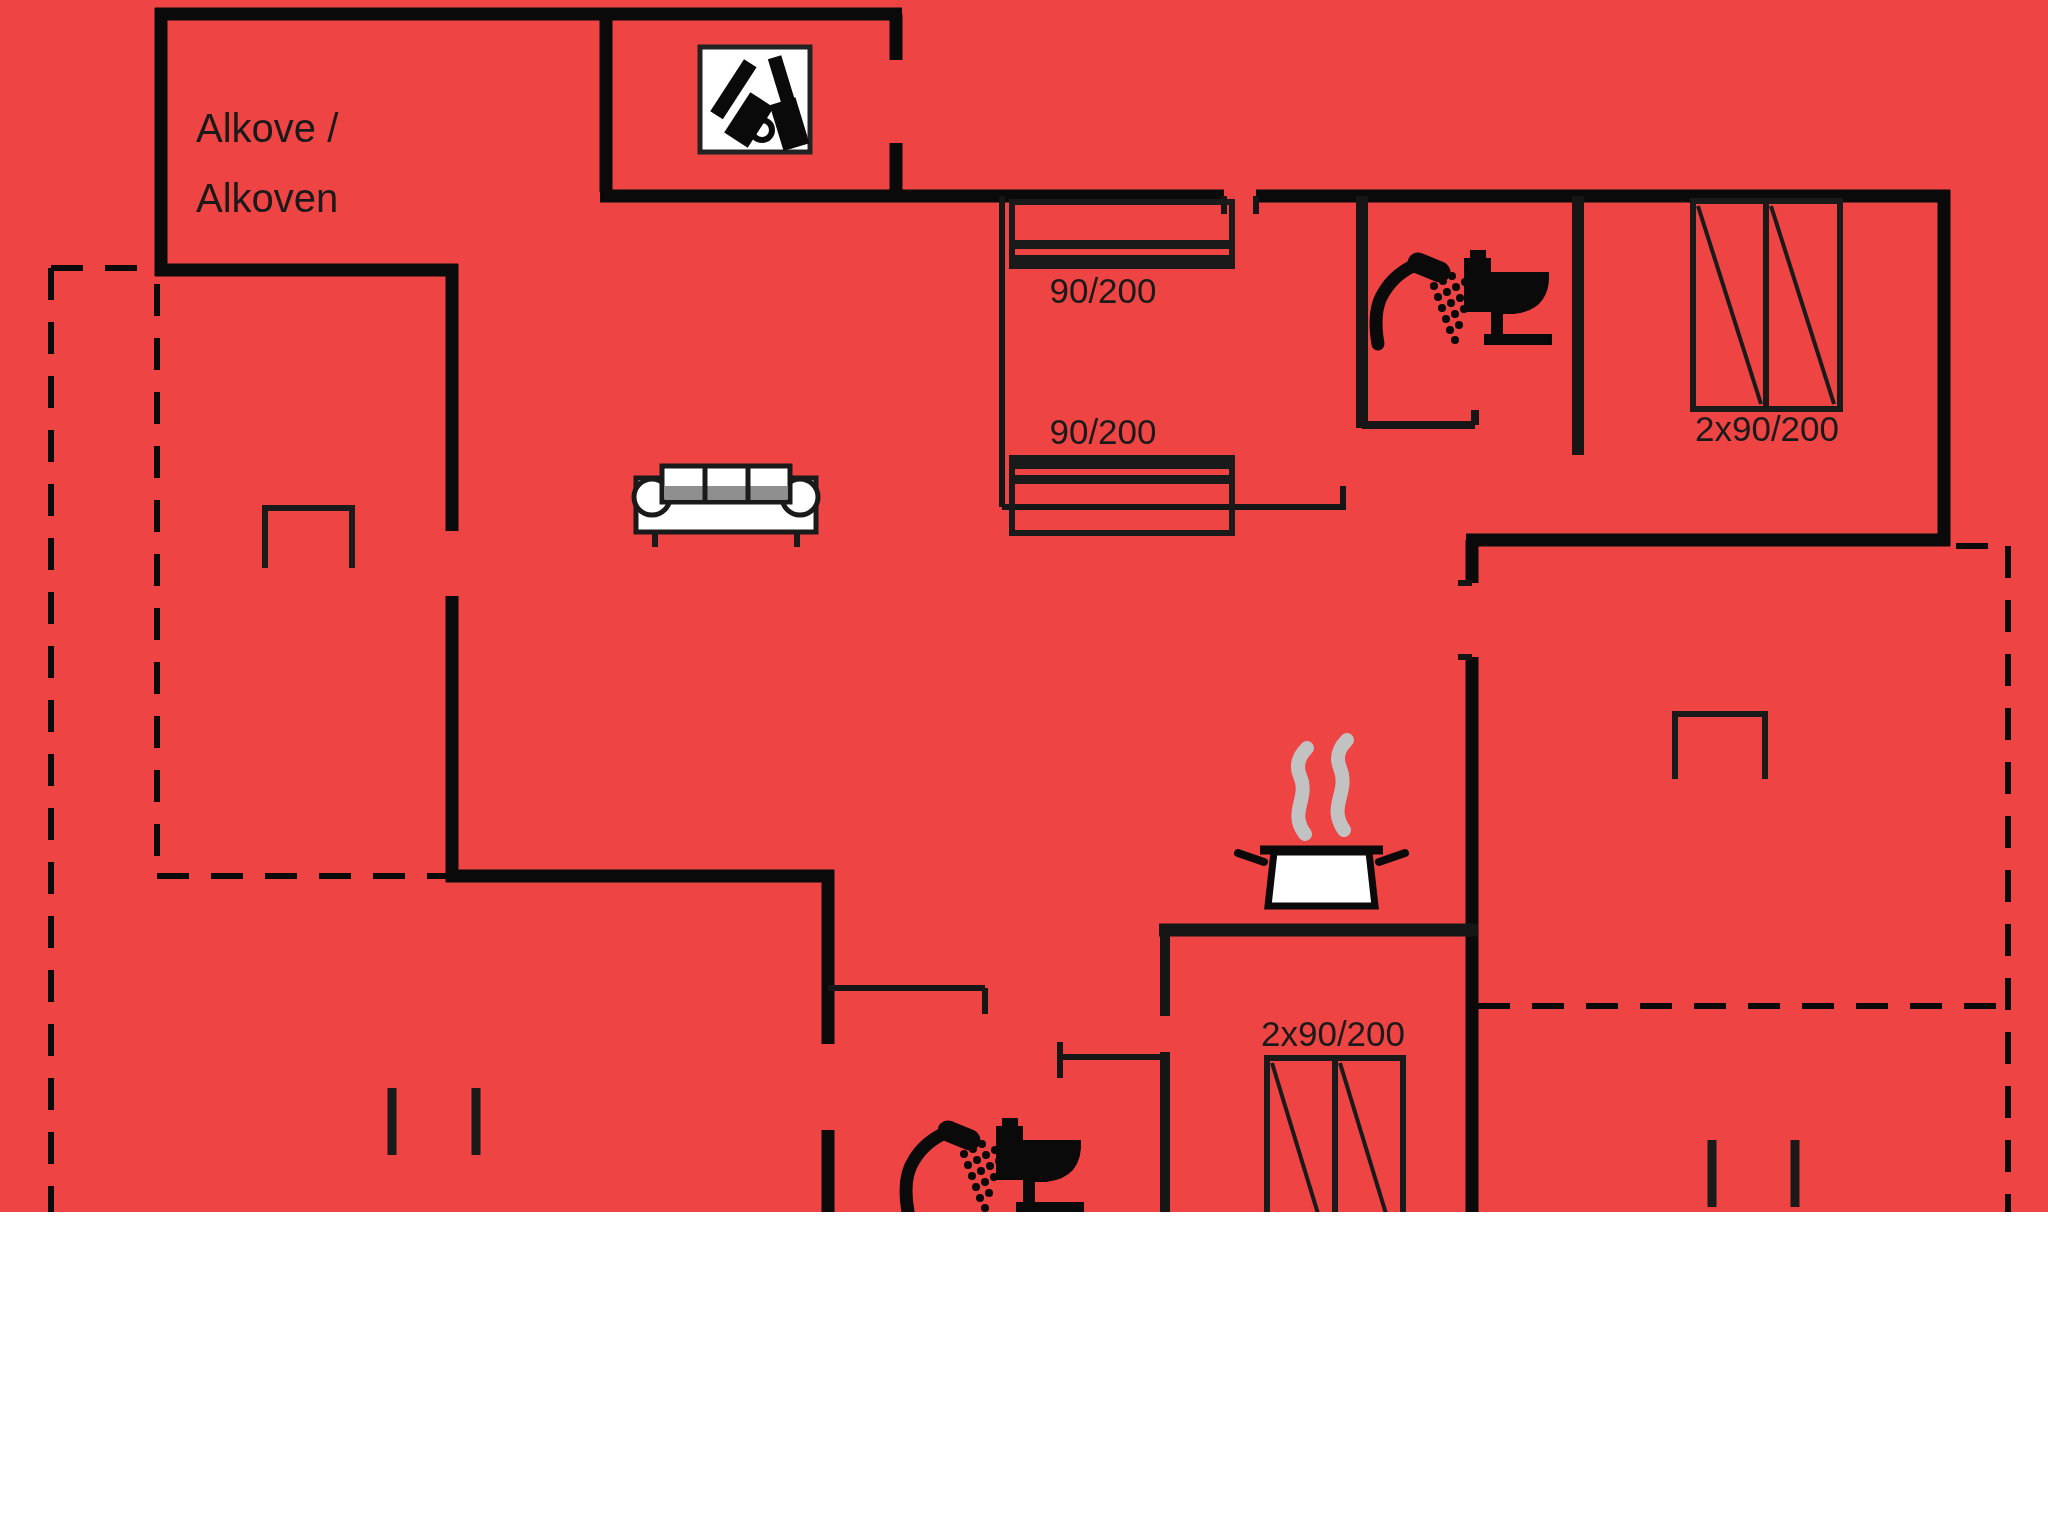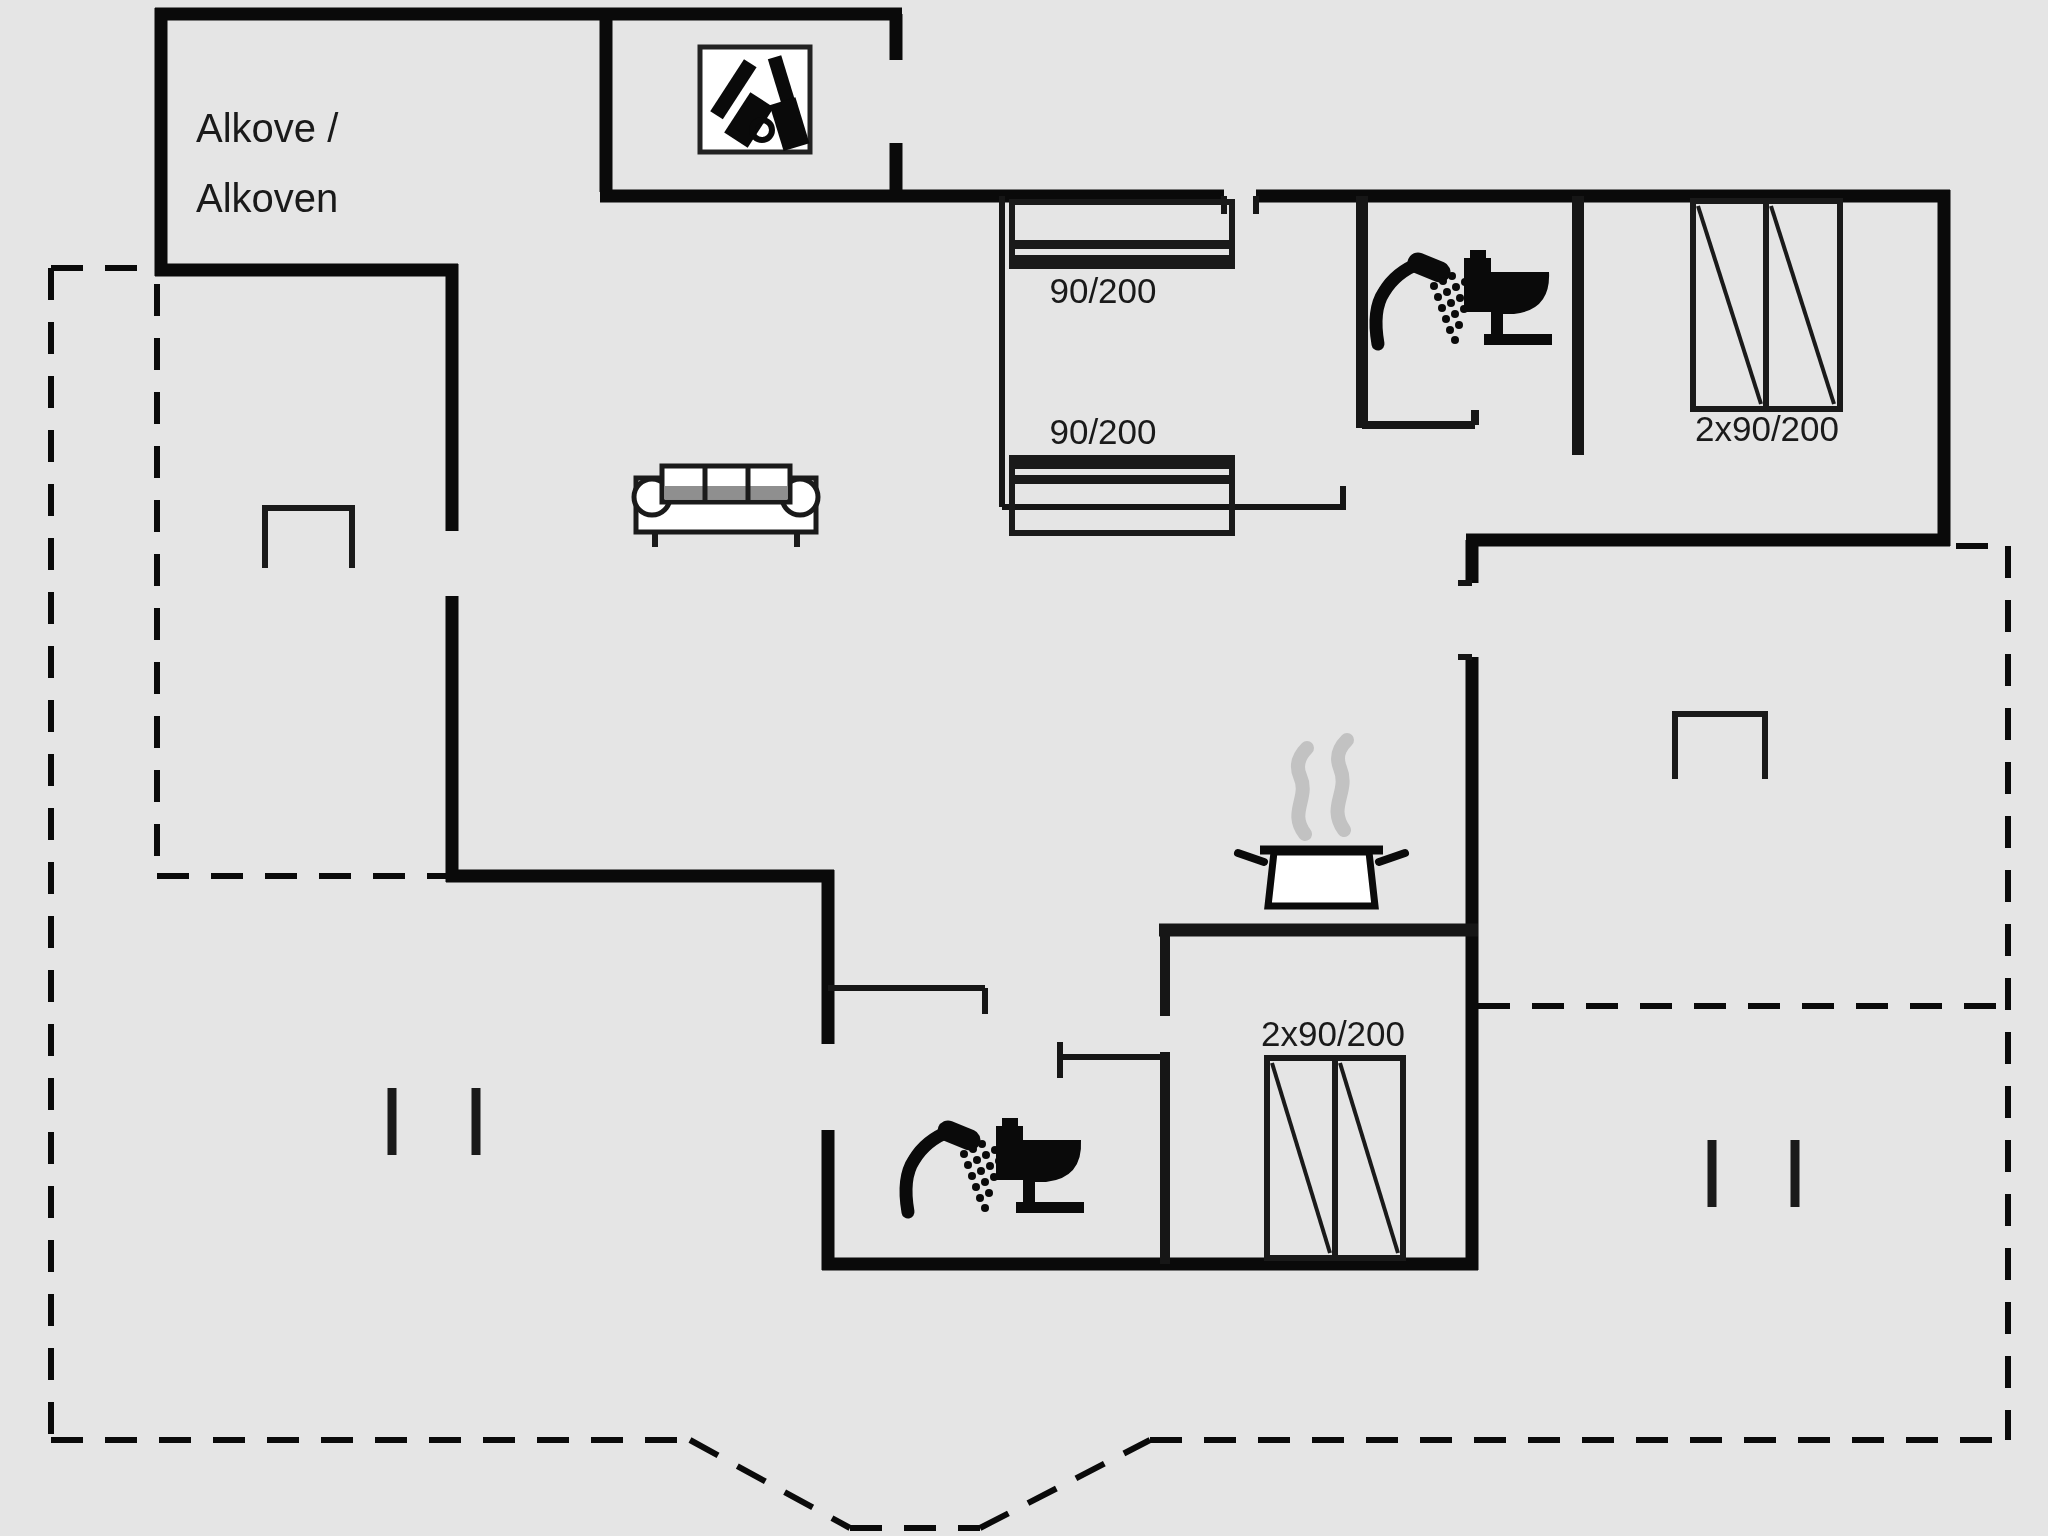--- a/index.html
+++ b/index.html
@@ -1,16 +1,16 @@
 <!DOCTYPE html>
 <html><head>
 <meta charset="utf-8">
 <style>
   html,body{margin:0;padding:0;background:#ffffff;}
-  #stage{position:relative;width:2048px;height:1536px;background:#e5e5e5;overflow:hidden;
+  #stage{position:relative;width:2048px;height:1212px;background:#ef4444;overflow:hidden;
          font-family:"Liberation Sans", sans-serif;text-decoration:underline;}
   svg{position:absolute;left:0;top:0;}
   text{font-family:"Liberation Sans", sans-serif;fill:#1a1a1a;}
   .lbl-big{font-size:40px;}
   .lbl-bed{font-size:35px;}
 </style>
 </head>
 <body>
 
 <div id="stage">

